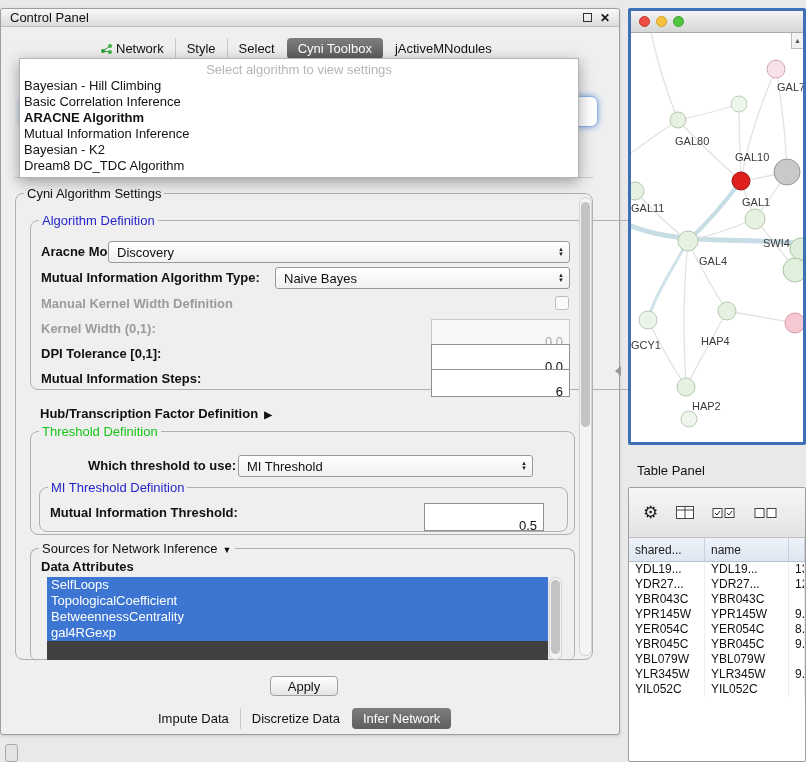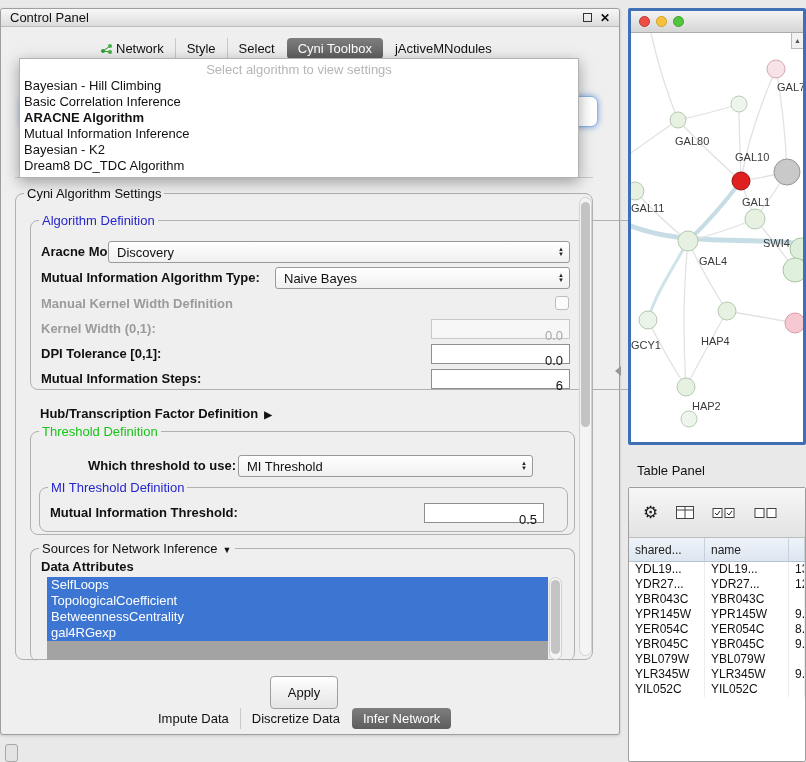--- a/index.html
+++ b/index.html
@@ -29,30 +29,30 @@
 .grp{position:absolute;border:1px solid #b0b0b0;border-radius:8px}
 .grp.cut{border-bottom:none}
 .grp-label{position:absolute;top:-8px;left:8px;background:#efefef;padding:0 3px;white-space:nowrap}
 .grp-label.blue{color:#2525cc}
 .grp-label.green{color:#17c417}
 .flabel{position:absolute;font-weight:bold;white-space:nowrap}
 .flabel.dis{color:#9b9b9b}
 .combo{position:absolute;height:22px;background:linear-gradient(#fff,#f0f0f0);border:1px solid #9a9a9a;border-radius:3px;display:flex;align-items:center;padding:0 22px 0 8px}
 .combo .arrows{position:absolute;right:5px;top:0;bottom:0;display:flex;flex-direction:column;justify-content:center}
 .combo .arrows i{font-style:normal;font-size:6px;line-height:5px;color:#222}
-.tfield{position:absolute;height:20px;background:#fff;border:1px solid #8f8f8f;text-align:right;padding:7px 6px;line-height:18px}
+.tfield{position:absolute;height:20px;background:#fff;border:1px solid #8f8f8f;text-align:right;padding:13px 6px;line-height:18px}
 .tfield.dis{background:#f7f7f7;border-color:#c9c9c9;color:#a8a8a8}
 .chk{position:absolute;width:14px;height:14px;border:1px solid #bdbdbd;background:#fbfbfb;border-radius:3px}
 .tri{font-size:10px;margin-left:6px}
 .caret{font-size:9px;margin-left:5px}
 .vscroll{position:absolute;width:13px;background:#f4f4f4;border:1px solid #d2d2d2;border-radius:7px}
 .vthumb{position:absolute;left:1px;right:1px;background:#c3c3c3;border-radius:6px}
-.attr-list{position:absolute;background:#a3a3a3;overflow:hidden}
+.attr-list{position:absolute;background:#404040;overflow:hidden}
 .attr-item{height:16px;line-height:16px;color:#fff;background:#3c76d2;padding-left:4px}
-.btn{position:absolute;height:33px;background:linear-gradient(#fff,#e4e4e4);border:1px solid #9f9f9f;border-radius:4px;display:flex;align-items:center;justify-content:center}
+.btn{position:absolute;height:20px;background:linear-gradient(#fff,#e4e4e4);border:1px solid #9f9f9f;border-radius:4px;display:flex;align-items:center;justify-content:center}
 .bottom-tabs{position:absolute;left:146px;top:699px;height:21px;display:flex}
 .splitter-arrow{position:absolute;left:615px;top:366px;width:0;height:0;border-top:5px solid transparent;border-bottom:5px solid transparent;border-right:6px solid #979797}
 
 #network-win{position:absolute;left:628px;top:8px;width:178px;height:437px;border:3px solid #3f6fb5;background:#fff;border-radius:2px;overflow:hidden}
 .net-title{height:22px;background:linear-gradient(#f4f4f4,#d5d5d5);border-bottom:1px solid #ababab;display:flex;align-items:center;gap:6px;padding-left:8px}
 .tl{width:11px;height:11px;border-radius:50%}
 .tl.red{background:#ee4f45;border:1px solid #c2372f}
 .tl.yellow{background:#f6c23d;border:1px solid #d29e23}
 .tl.green{background:#52c53e;border:1px solid #3da22c}
 .net-canvas{position:relative;width:172px;height:409px;background:#fff}

